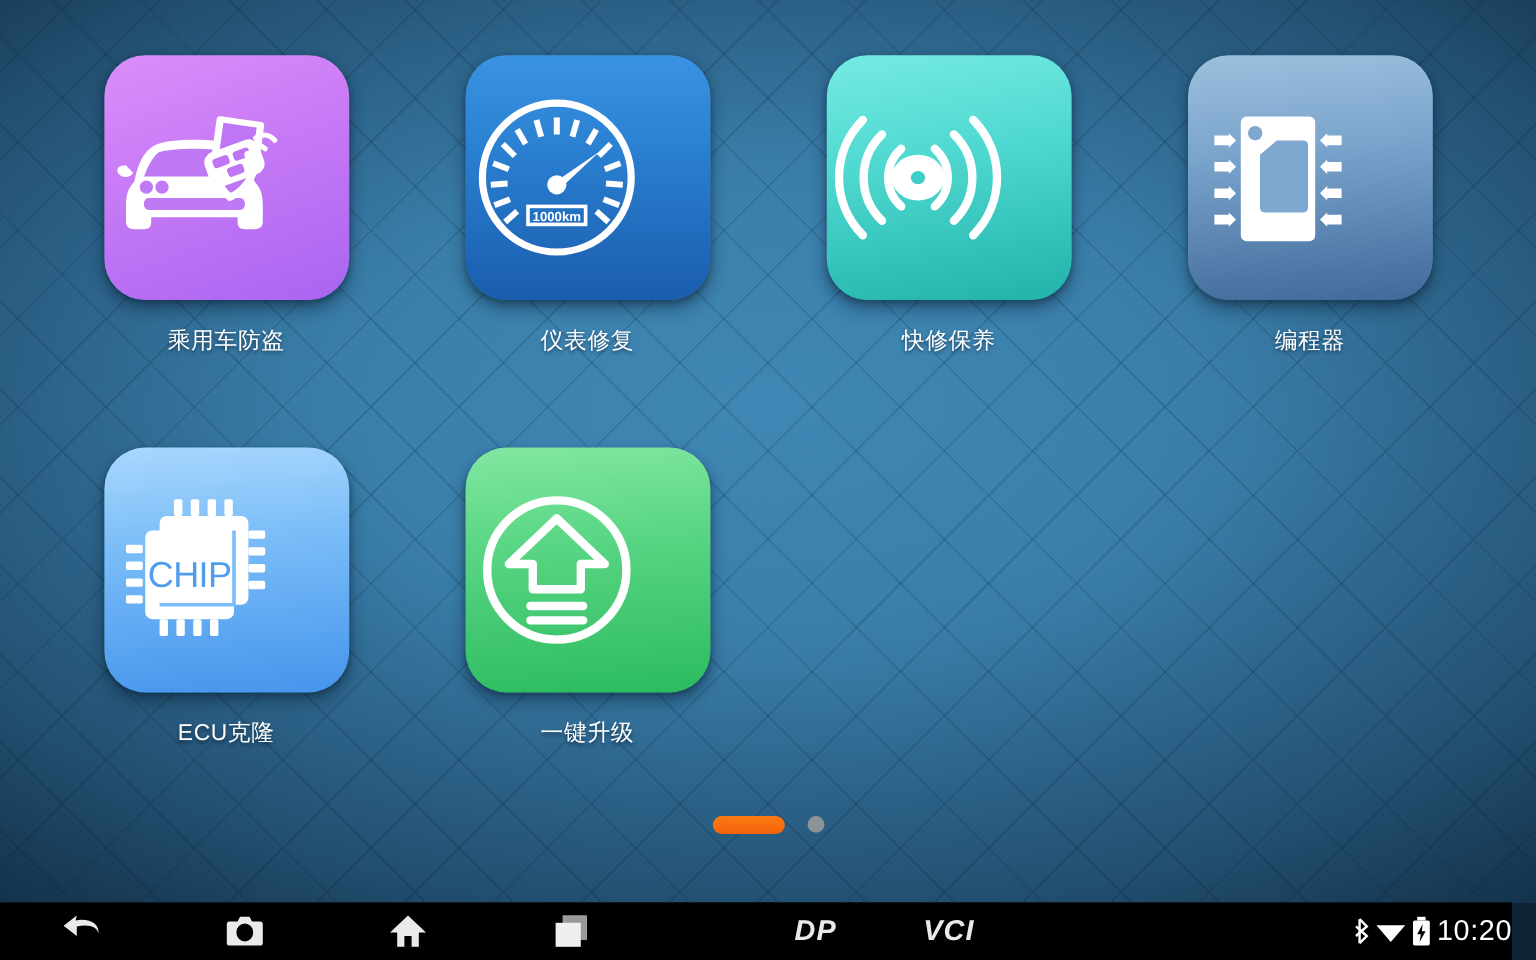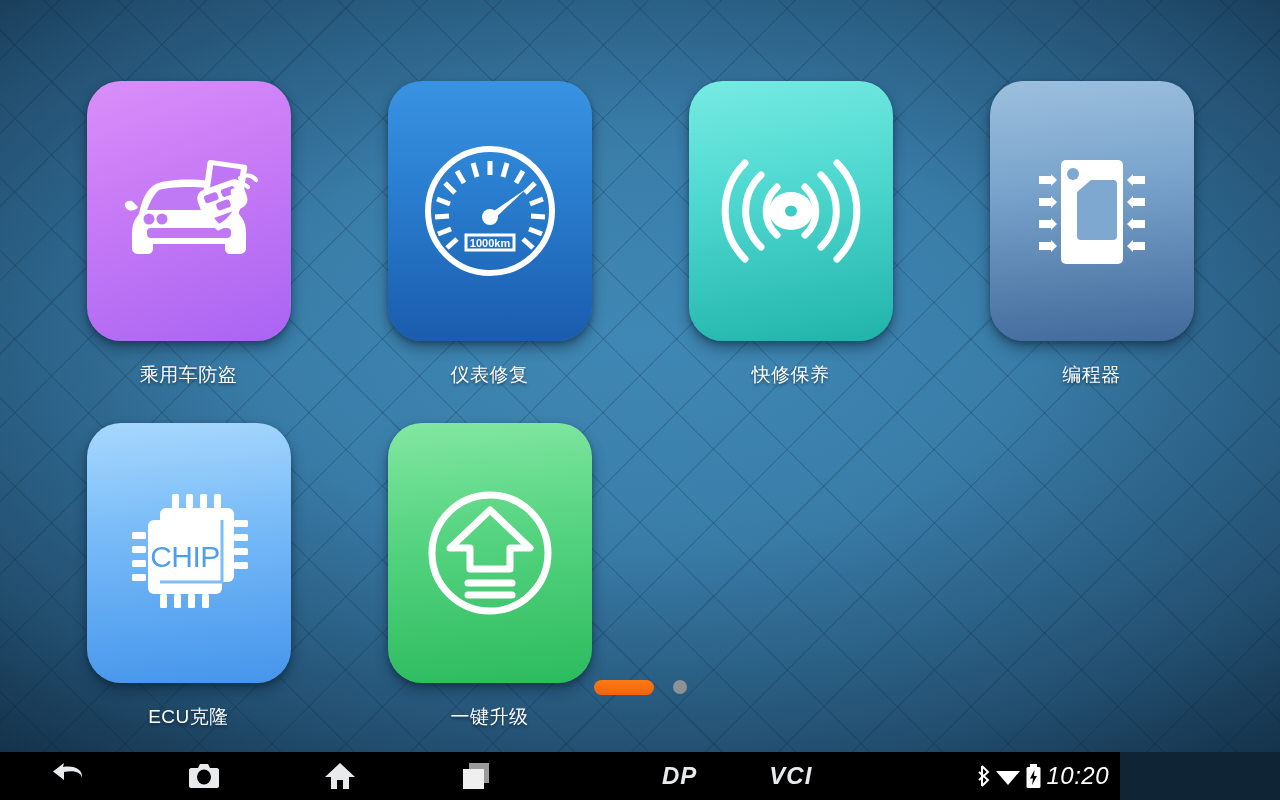--- a/index.html
+++ b/index.html
@@ -43,25 +43,24 @@
     grid-template-rows:repeat(2, 1fr);
     padding:46px 38px 0 38px;
     row-gap:0px;
   }
   .cell {
     display:flex; flex-direction:column; align-items:center;
     justify-content:flex-start;
   }
   .tile {
     position:relative;
-    width:204px; height:260px; border-radius:34px;
+    width:204px; height:204px; border-radius:34px;
     box-shadow:0 7px 13px rgba(6,24,40,.42), 0 2px 4px rgba(6,24,40,.28);
-    display:flex; align-items:center; justify-content:center;
+    display:flex; align-items:center; justify-content:flex-start;
     overflow:hidden;
-    margin-top:35px;
   }
   .tile svg { display:block; }
   .label {
     margin-top:21px;
     color:#ffffff;
     font-size:19px;
     letter-spacing:.5px;
     text-shadow:0 2px 3px rgba(5,22,38,.55);
     white-space:nowrap;
   }
@@ -73,37 +72,37 @@
   }
   .dot { width:14px; height:14px; border-radius:50%; background:#8d9298; }
   .dot.active {
     width:60px; border-radius:8px; height:15px;
     background:#f76b10;
     background:linear-gradient(180deg,#fb7a12 0%,#f4620c 100%);
   }
 
   
   #navbar {
-    position:absolute; left:0; bottom:0; width:1120px; height:48px;
+    position:absolute; left:0; bottom:0; width:1260px; height:48px;
     background:#000; display:flex; align-items:center;
   }
   #navbar .navbtn {
     display:flex; align-items:center; justify-content:center;
     height:48px;
   }
   .nav-left { display:flex; align-items:center; width:640px; }
   .nav-left .navbtn { width:136px; }
   .nav-mid { display:flex; align-items:center; gap:72px; flex:1; padding-left:22px; }
   .logo-dp, .logo-vci {
     color:#e8eaec; font-weight:bold; font-style:italic;
     font-size:24px; letter-spacing:1px;
   }
   .status {
     display:flex; align-items:center; gap:4px;
-    padding-right:11px; margin-left:auto;font-style:italic;
+    padding-right:0; margin-left:auto;
   }
   .clock { color:#fff; font-size:24px; letter-spacing:.5px; }
 </style>
 </head>
 <body>
 
 <div id="screen">
 
   <div id="desktop">
     <div id="pattern"></div>

